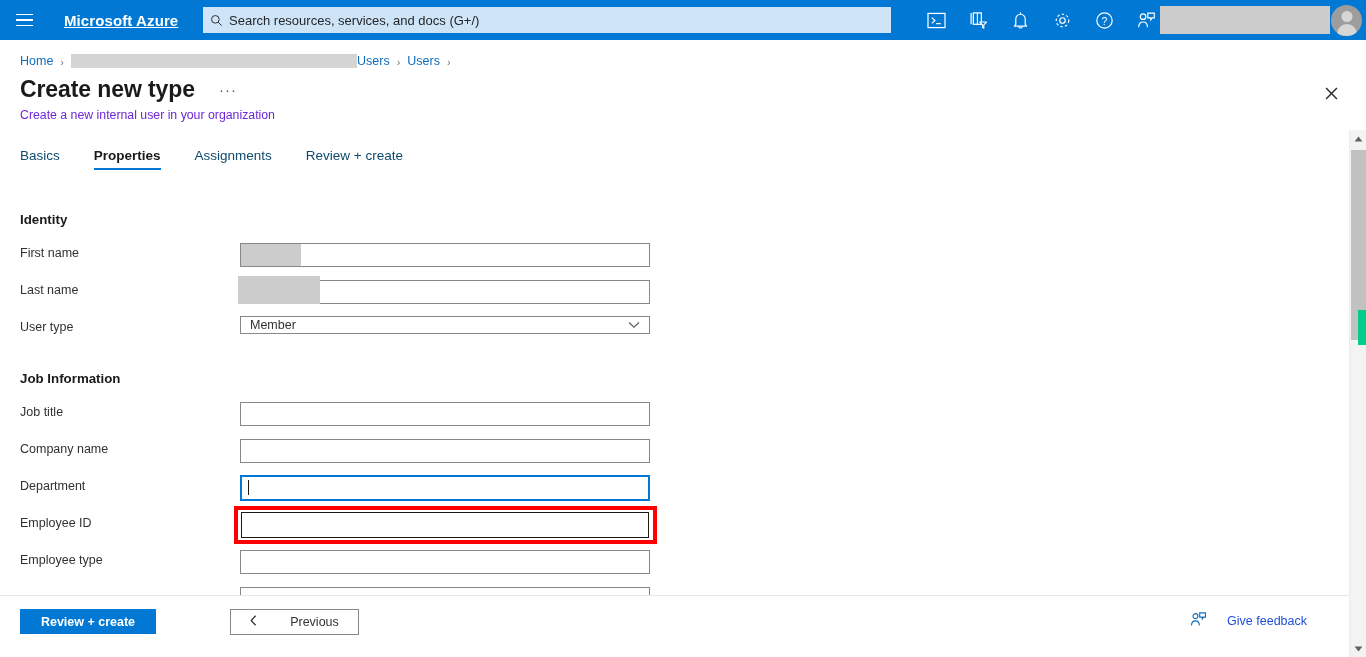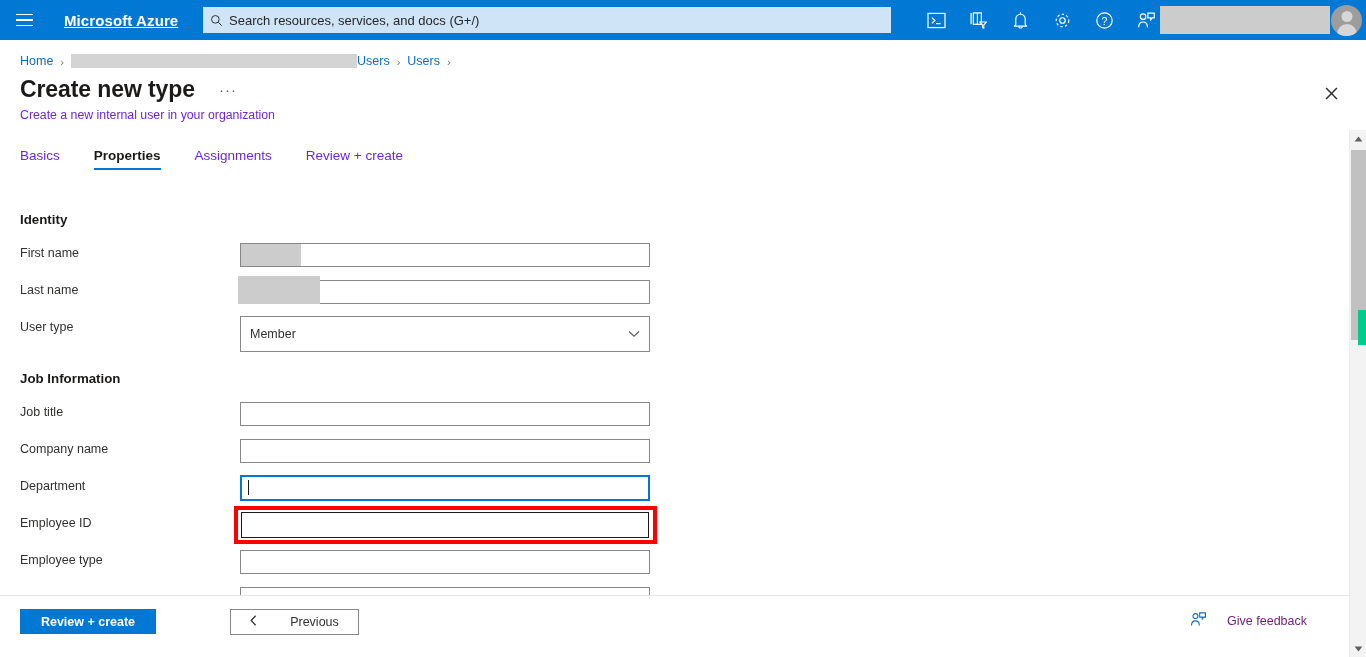--- a/index.html
+++ b/index.html
@@ -98,21 +98,21 @@
   .close-x {
     position:absolute; left:1318px; top:80px; width:26px; height:26px;
     display:flex; align-items:center; justify-content:center; cursor:pointer;
   }
 
   
   .tabs {
     position:absolute; left:20px; top:148px; height:28px; display:flex; align-items:flex-start;
   }
   .tab {
-    font-size:13.5px; color:#6d28d9; cursor:pointer; padding:0 0 7px 0;
+    font-size:13.5px; color:#0c4a6e; cursor:pointer; padding:0 0 7px 0;
     margin-right:34px; white-space:nowrap; position:relative;
   }
   .tab.active { font-weight:600; color:#1b1a19; }
   .tab.active::after {
     content:""; position:absolute; left:0; right:0; bottom:0;
     height:2px; background:#0078d4;
   }
 
   
   .form-area {
@@ -127,21 +127,21 @@
   .field-ctrl {
     position:absolute; left:240px; width:410px; height:24px;
     border:1px solid #8a8886; background:#fff;
     font-family:"Liberation Sans", sans-serif; font-size:12.5px; color:#323130;
     padding:0 8px; outline:none;
   }
   .field-ctrl.focused {
     border:2px solid #0078d4; padding:0 7px;
   }
   .select-ctrl {
-    position:absolute; left:240px; width:410px; height:36px;
+    position:absolute; left:240px; width:410px; height:18px;
     border:1px solid #8a8886; background:#fff;
     display:flex; align-items:center; cursor:pointer;
   }
   .select-ctrl .sel-val { font-size:12.5px; color:#323130; padding-left:9px; flex:1 1 auto; }
   .select-ctrl .chev { padding-right:9px; display:flex; align-items:center; }
 
   .redact-box { position:absolute; background:#cccccc; }
 
   .caret {
     position:absolute; width:1px; height:15px; background:#1b1a19;
@@ -188,21 +188,21 @@
     border:1px solid #8a8886; color:#323130; cursor:pointer;
     font-family:"Liberation Sans", sans-serif; font-size:12.5px;
     display:flex; align-items:center; justify-content:center; gap:9px;
     padding:0 14px;
   }
   #btn-previous { left:230px; width:129px;gap:33px; }
   #btn-next { left:348px; width:170px; }
 
   .feedback {
     position:absolute; right:42px; top:15px; display:flex; align-items:center;
-    gap:20px; color:#701a75; font-size:12.5px; cursor:pointer;
+    gap:20px; color:#1d4ed8; font-size:12.5px; cursor:pointer;
   }
 </style>
 </head>
 <body>
 
 <div class="page">
 
   <div class="topbar">
     <div class="hamburger">
       <span class="bars">

